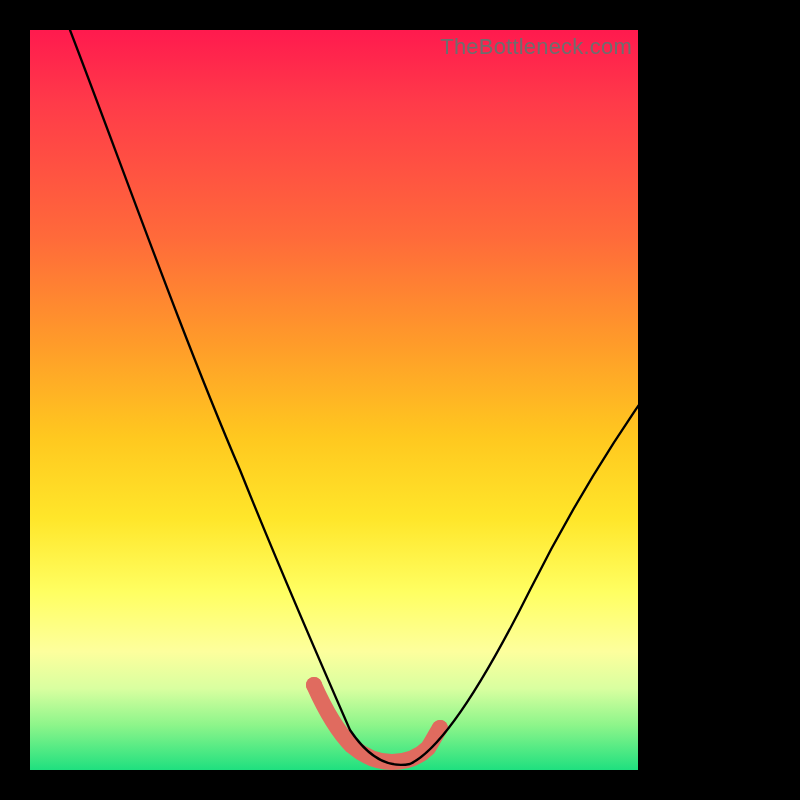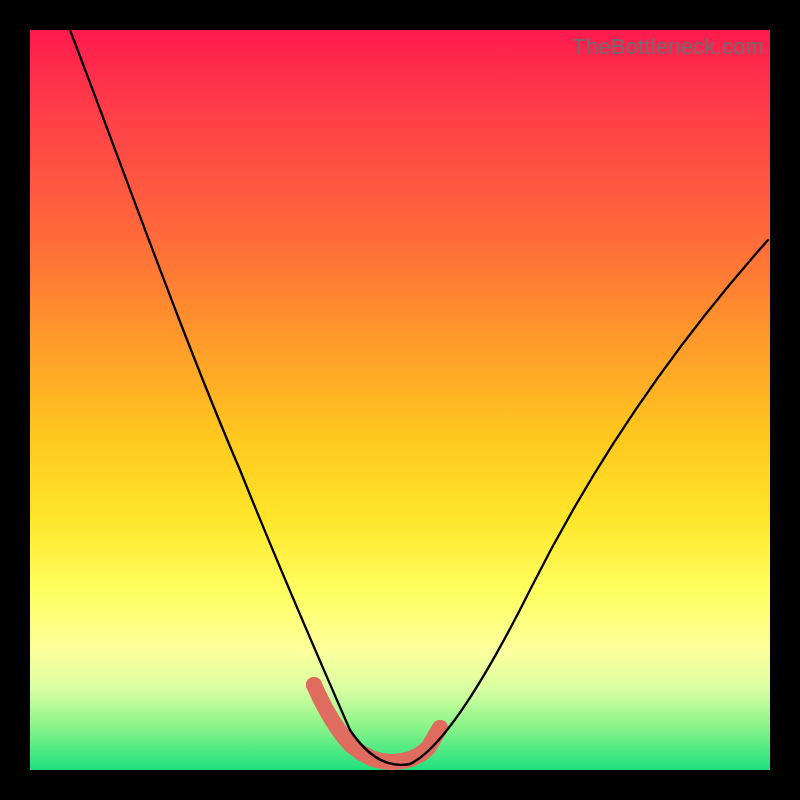--- a/index.html
+++ b/index.html
@@ -14,21 +14,21 @@
   .stage {
     position: relative;
     width: 800px;
     height: 800px;
     background: #000;
   }
   .plot {
     position: absolute;
     left: 30px;
     top: 30px;
-    width: 740px;
+    width: 608px;
     height: 740px;
     
     background: linear-gradient(to bottom,
       #ff1a4e 0%,
       #ff3b49 10%,
       #ff6a3a 28%,
       #ff9a2a 42%,
       #ffc81f 55%,
       #ffe62a 66%,
       #ffff62 76%,

